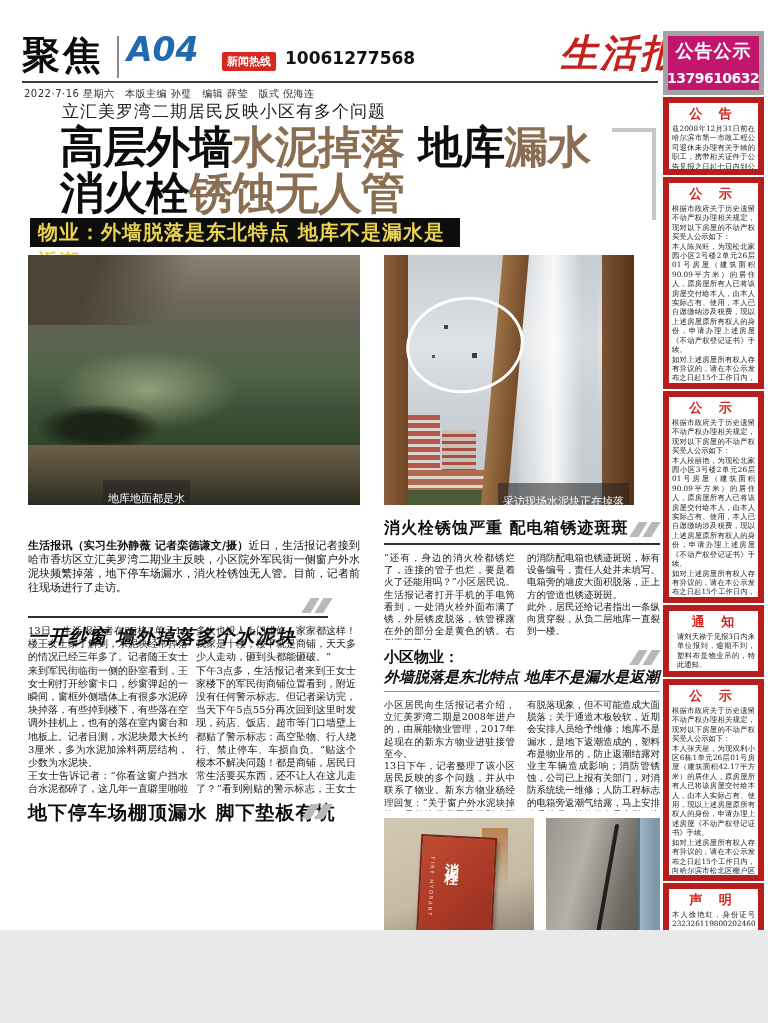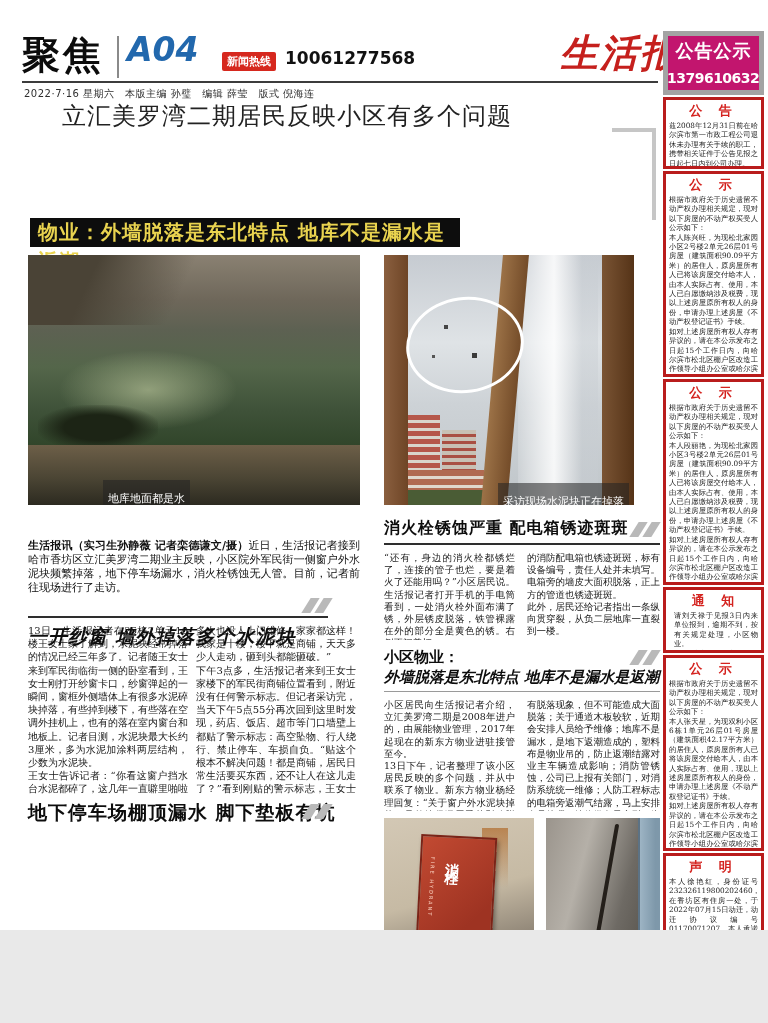--- a/index.html
+++ b/index.html
@@ -14,21 +14,21 @@
   .mast-pageno{left:127px;top:30px;font-size:33px;font-weight:900;font-style:italic;color:#2268ad;}
   .hotline-badge{left:222px;top:52px;background:#d6281e;color:#fff;font-size:11px;
     padding:2px 5px;font-weight:bold;border-radius:2px;}
   .hotline-num{left:285px;top:48px;font-size:17px;font-weight:bold;color:#111;}
   .paper-logo{left:560px;top:28px;font-size:38px;font-weight:bold;font-style:italic;color:#c5201d;
     font-family:"DejaVu Serif","Liberation Serif",serif;letter-spacing:2px;}
   .mast-rule{left:22px;top:81px;width:636px;height:2px;background:#3c3c3c;}
   .dateline{left:24px;top:87px;font-size:10px;color:#2e2e2e;letter-spacing:0.5px;}
 
   
-  .kicker{left:62px;top:100px;font-size:24px;color:#222;letter-spacing:1px;}
+  .kicker{left:62px;top:100px;font-size:17px;color:#222;letter-spacing:1px;}
   .headline{left:60px;top:124px;width:560px;font-size:44px;line-height:46px;font-weight:900;
     letter-spacing:-1px;}
   .hl-brown{color:#8a6e52;}
   .hl-black{color:#0d0d0d;}
   .hl-bracket{left:612px;top:128px;width:40px;height:88px;border-top:4px solid #c6c6c6;
     border-right:4px solid #c6c6c6;}
   .subbar{left:30px;top:218px;width:422px;height:29px;background:#0d0d0d;color:#e9d34f;
     font-size:20px;font-weight:bold;line-height:29px;padding-left:8px;letter-spacing:1px;}
 
   
@@ -103,21 +103,21 @@
   .sl3{left:634px;top:522px;}
   .sl4{left:634px;top:650px;}
 
   
   .sidebar{left:663px;top:31px;width:101px;display:flex;flex-direction:column;gap:2px;}
   .sb-header{background:#c2156e;border:5px solid #a3a3a3;color:#fff;height:54px;overflow:hidden;}
   .sb-title{font-size:18px;font-weight:900;text-align:center;letter-spacing:1px;margin-top:3px;}
   .sb-phone-row{display:flex;align-items:center;justify-content:center;gap:2px;margin-top:1px;}
   .sb-phone-label{font-size:6.5px;line-height:7px;white-space:pre-line;text-align:center;}
   .sb-phone{font-size:14px;font-weight:bold;letter-spacing:-0.5px;}
-  .notice{background:#fff;border:3px solid #b91c1c;padding:2px 3px;overflow:hidden;}
+  .notice{background:#fff;border:6px solid #b91c1c;padding:2px 3px;overflow:hidden;}
   .notice h4{margin:0 0 1px 0;color:#d4231f;font-size:13px;font-weight:bold;text-align:center;letter-spacing:6px;}
   .notice .nbody{font-size:7.3px;line-height:9.4px;text-align:justify;white-space:pre-line;color:#222;
     font-family:"DejaVu Serif","Liberation Serif",serif;}
   .notice .nsign{font-size:7.3px;line-height:9.4px;text-align:right;color:#222;white-space:pre-line;
     font-family:"DejaVu Serif","Liberation Serif",serif;}
   .n-gonggao{height:62px;} .n-gs1{height:196px;} .n-gs2{height:196px;} .n-tz{height:56px;padding-left:8px;}
   .n-gs3{height:186px;} .n-sm1{height:100px;} .n-sm2{height:96px;}
 
   .bottom-strip{left:0;top:1006px;width:768px;height:17px;background:#dadada;}
 </style>
@@ -129,20 +129,24 @@
   <div class="abs mast-section">聚焦</div>
   <div class="abs mast-div"></div>
   <div class="abs mast-pageno">A04</div>
   <div class="abs hotline-badge">新闻热线</div>
   <div class="abs hotline-num">10061277568</div>
   <div class="abs paper-logo">生活报</div>
   <div class="abs mast-rule"></div>
   <div class="abs dateline">2022·7·16 星期六　本版主编 孙璧　编辑 薛莹　版式 倪海连</div>
 
   <div class="abs kicker">立汇美罗湾二期居民反映小区有多个问题</div>
+  <div class="abs headline">
+    <div><span class="hl-black">高层外墙</span><span class="hl-brown">水泥掉落</span><span class="hl-black"> 地库</span><span class="hl-brown">漏水</span></div>
+    <div><span class="hl-black">消火栓</span><span class="hl-brown">锈蚀无人管</span></div>
+  </div>
   <div class="abs hl-bracket"></div>
   <div class="abs subbar">物业：外墙脱落是东北特点 地库不是漏水是返潮</div>
 
   <div class="abs photo photo1">
     <div class="abs p1-beam"></div>
     <div class="abs p1-glow"></div>
     <div class="abs p1-debris"></div>
     <div class="abs p1-ledge"></div>
     <div class="cap">地库地面都是水</div>
   </div>
@@ -253,21 +257,21 @@
       <div class="nbody">根据市政府关于历史遗留不动产权办理相关规定，现对以下房屋的不动产权买受人公示如下：
 本人段丽艳，为现松北家园小区3号楼2单元26层01号房屋（建筑面积90.09平方米）的居住人，原房屋所有人已将该房屋交付给本人，由本人实际占有、使用，本人已自愿缴纳涉及税费，现以上述房屋原所有权人的身份，申请办理上述房屋《不动产权登记证书》手续。
 如对上述房屋所有权人存有异议的，请在本公示发布之日起15个工作日内，向哈尔滨市松北区棚户区改造工作领导小组办公室或哈尔滨市不动产登记交易事务中心松北分中心提出异议申请。
 哈尔滨市松北区棚户区改造工作领导小组办公室地址：松北区世茂大道1709号，电话：84013325。
 哈尔滨市不动产登记交易事务中心松北分中心地址：松北区松北一路8号，电话：84094184。</div>
 
     </div>
 
     <div class="notice n-tz">
       <h4>通 知</h4>
-      <div class="nbody">请刘天禄于见报3日内来单位报到，逾期不到，按有关规定处理，小区物业。</div>
+      <div class="nbody">请刘天禄于见报3日内来单位报到，逾期不到，塑料布是物业吊的，特此通知。</div>
       <div class="nsign">哈尔滨市道里区市场监督管理局</div>
 
     </div>
 
     <div class="notice n-gs3">
       <h4>公 示</h4>
       <div class="nbody">根据市政府关于历史遗留不动产权办理相关规定，现对以下房屋的不动产权买受人公示如下：
 本人张天星，为现双利小区6栋1单元26层01号房屋（建筑面积42.17平方米）的居住人，原房屋所有人已将该房屋交付给本人，由本人实际占有、使用，现以上述房屋原所有权人的身份，申请办理上述房屋《不动产权登记证书》手续。
 如对上述房屋所有权人存有异议的，请在本公示发布之日起15个工作日内，向哈尔滨市松北区棚户区改造工作领导小组办公室或哈尔滨市不动产登记交易事务中心松北分中心提出异议申请。
 哈尔滨市松北区棚户区改造工作领导小组办公室地址：松北区世茂大道1709号，电话：84013325。

